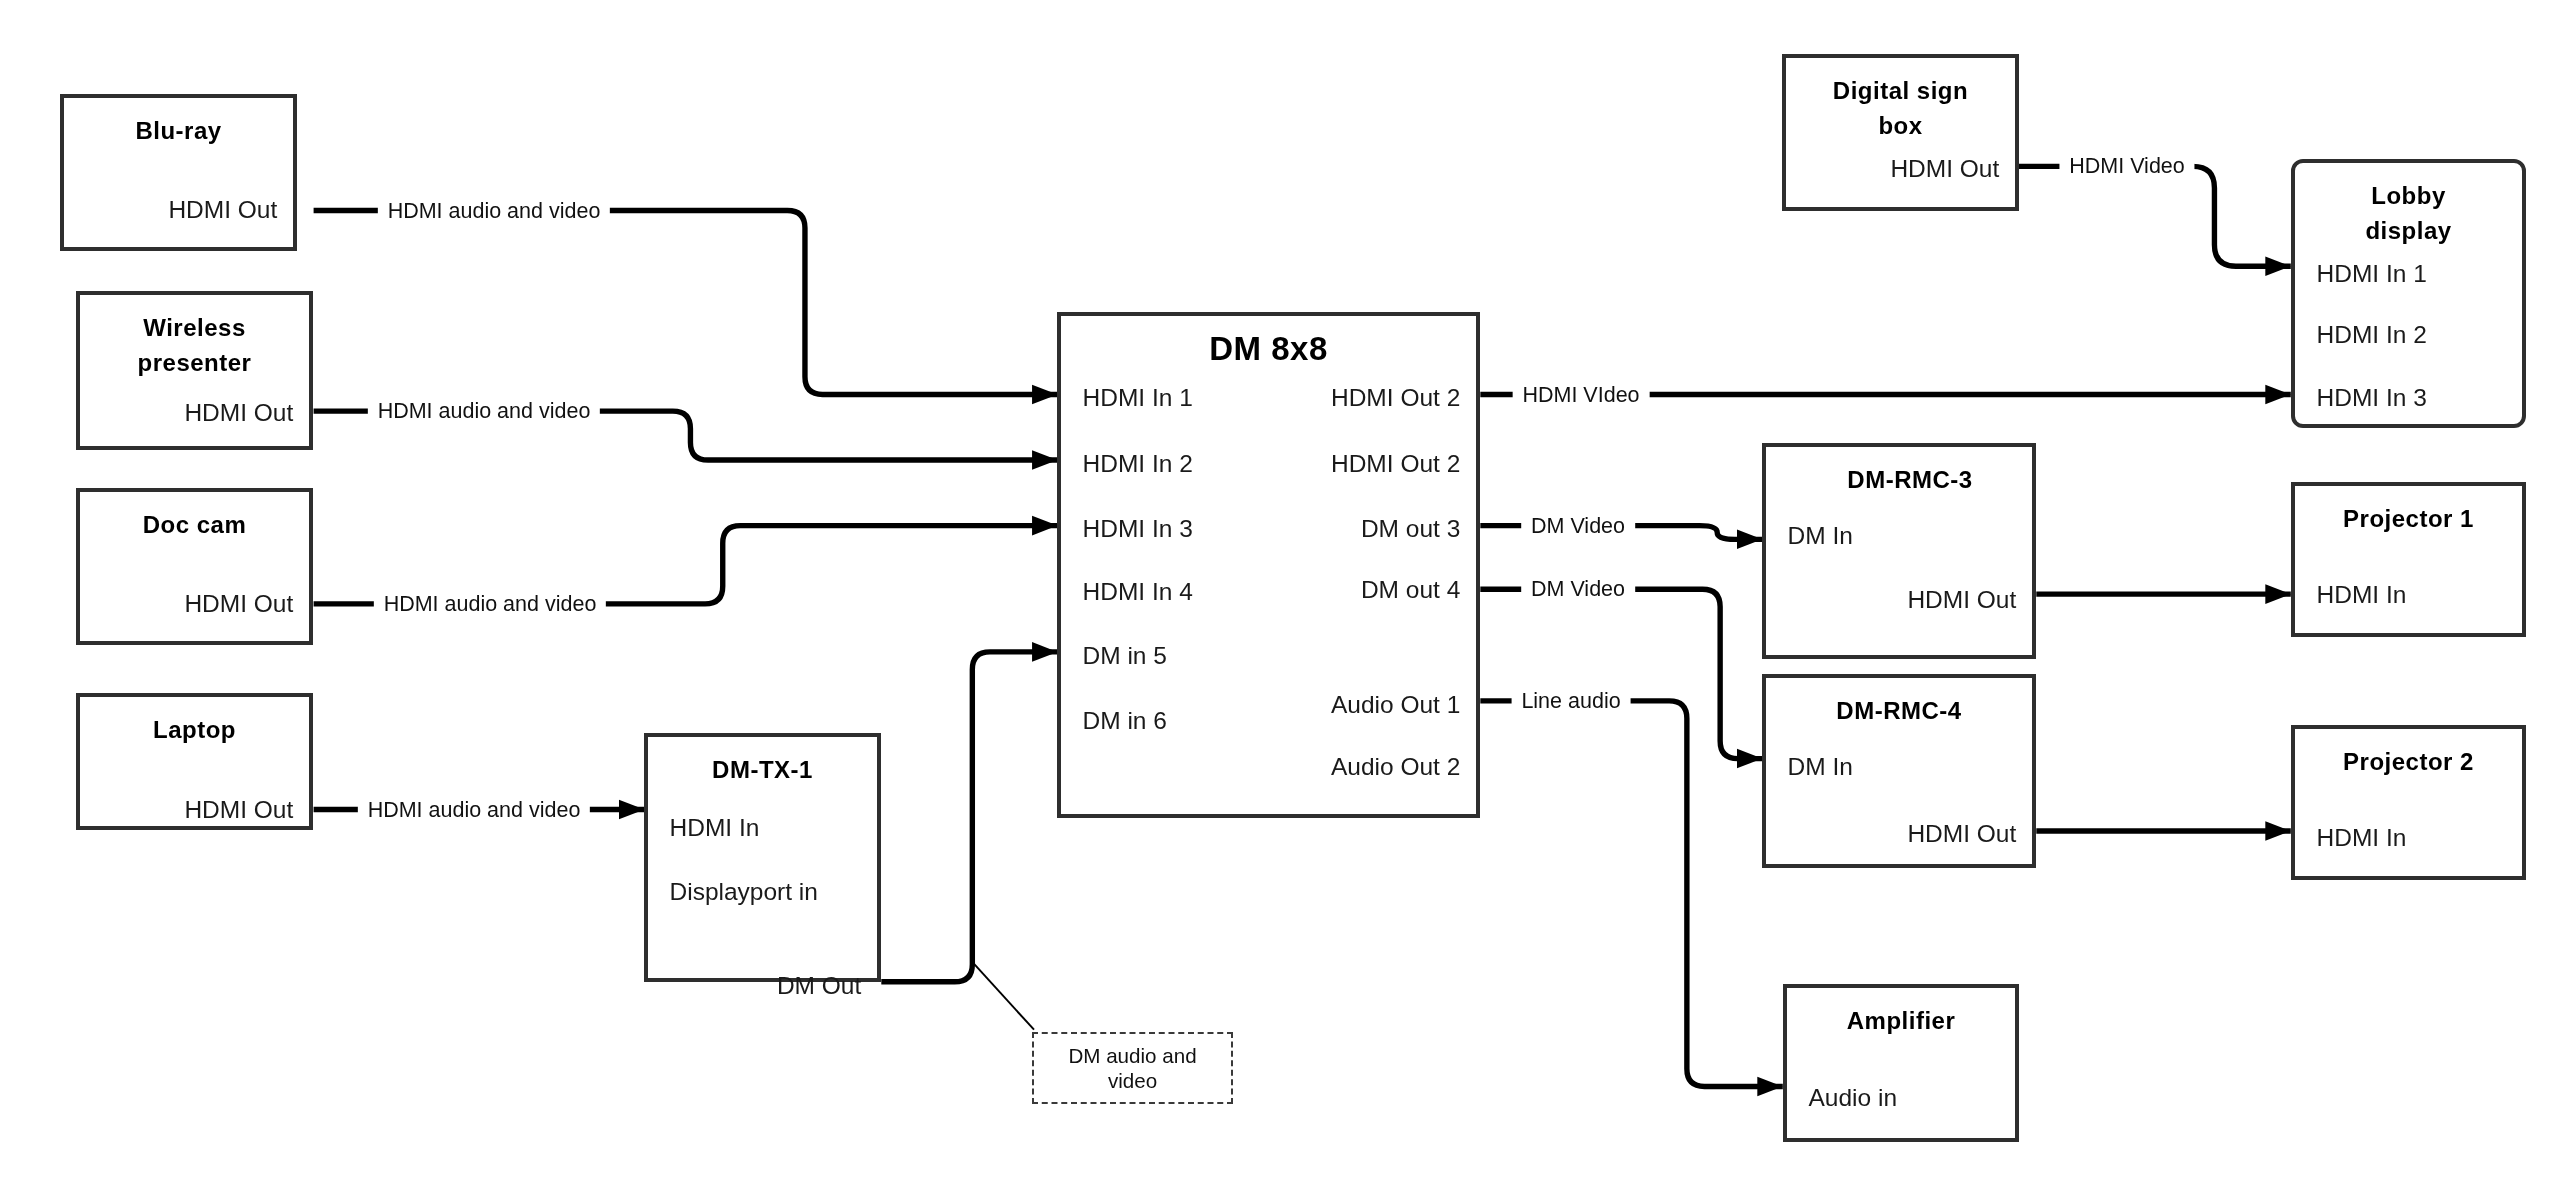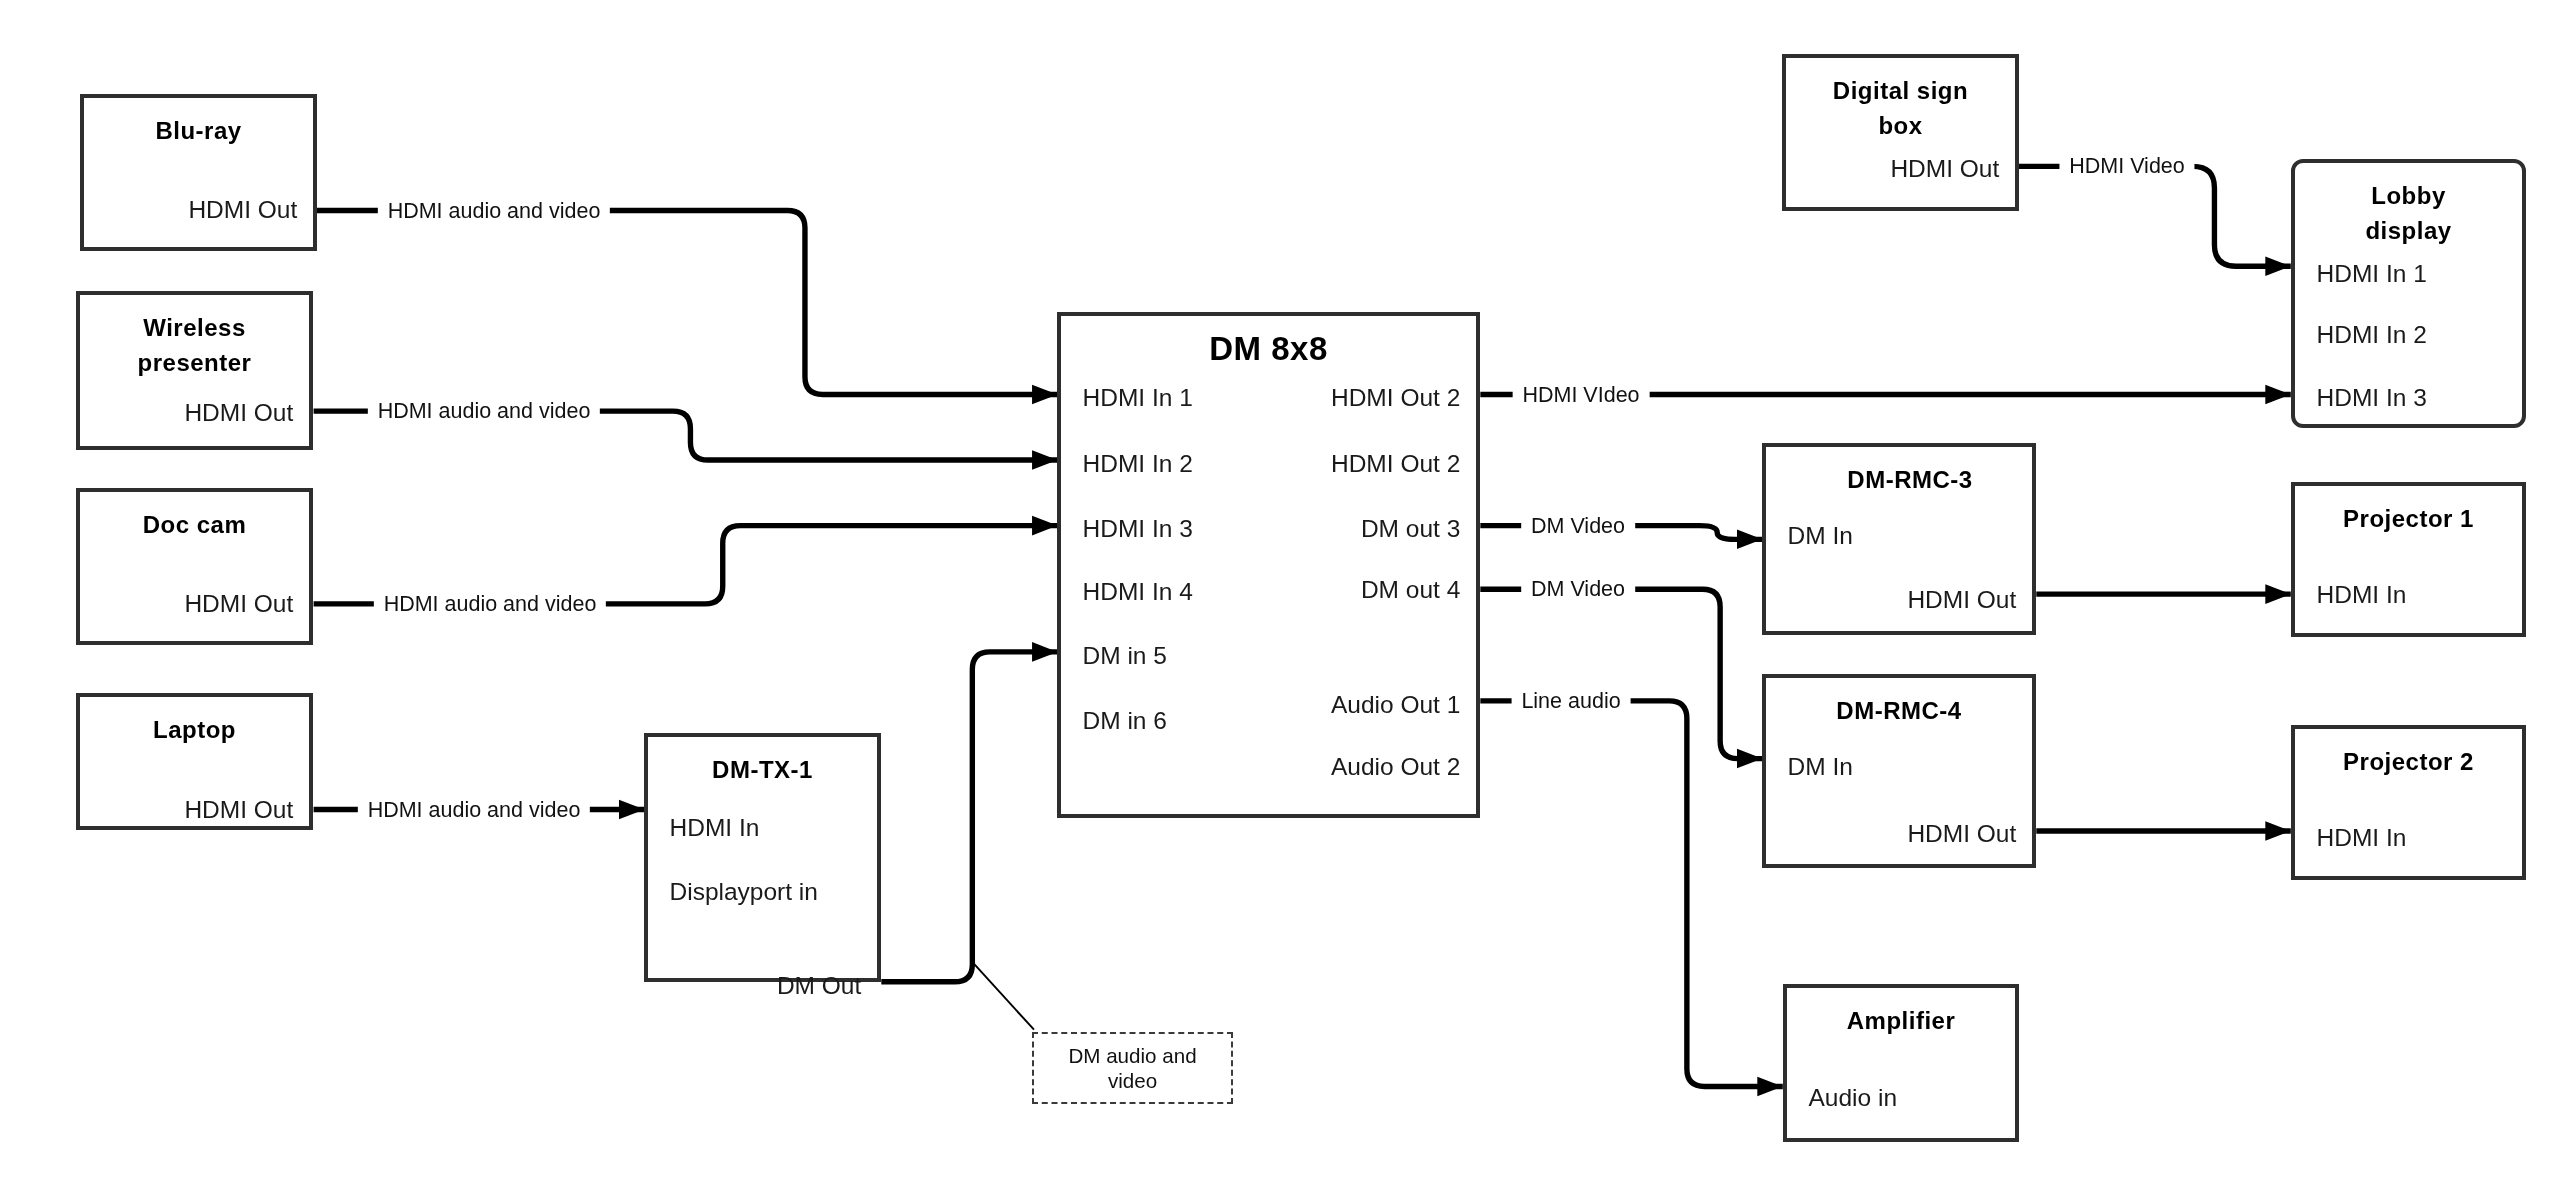--- a/index.html
+++ b/index.html
@@ -53,21 +53,21 @@
       <path d="M900 1003 H975 Q993 1003 993 985 V684 Q993 666 1011 666 H1080" class="wire" marker-end="url(#arrowhead)"></path>
       <path d="M1512 403 H2340" class="wire" marker-end="url(#arrowhead)"></path>
       <path d="M1512 537 H1736 Q1754 537 1754 544 Q1754 551 1772 551 H1800" class="wire" marker-end="url(#arrowhead)"></path>
       <path d="M1512 602 H1739 Q1757 602 1757 620 V757 Q1757 775 1775 775 H1800" class="wire" marker-end="url(#arrowhead)"></path>
       <path d="M1512 716 H1705 Q1723 716 1723 734 V1092 Q1723 1110 1741 1110 H1821" class="wire" marker-end="url(#arrowhead)"></path>
       <path d="M2080 607 H2340" class="wire" marker-end="url(#arrowhead)"></path>
       <path d="M2080 849 H2340" class="wire" marker-end="url(#arrowhead)"></path>
       <path d="M2062 170 H2240 Q2262 170 2262 192 V250 Q2262 272 2284 272 H2340" class="wire" marker-end="url(#arrowhead)"></path>
       <path d="M995 985 L1056 1052" class="leader"></path>
     </svg>
-<div class="node" style="left: 80px; top: 94px; width: 237px; height: 157px;">
+<div class="node" style="left: 60px; top: 94px; width: 237px; height: 157px;">
       <div class="node-title">
         <div>Blu-ray</div>
       </div>
       <div class="port port-right" style="top: 112px;">HDMI Out</div>
     </div>
     <div class="node" style="left: 76px; top: 291px; width: 237px; height: 159px;">
       <div class="node-title">
         <div>Wireless</div>
         <div>presenter</div>
       </div>
@@ -119,21 +119,21 @@
     </div>
     <div class="node" style="left: 2291px; top: 159px; width: 235px; height: 269px; border-radius: 12px;">
       <div class="node-title">
         <div>Lobby</div>
         <div>display</div>
       </div>
       <div class="port port-left" style="top: 111px;">HDMI In 1</div>
       <div class="port port-left" style="top: 172px;">HDMI In 2</div>
       <div class="port port-left" style="top: 235px;">HDMI In 3</div>
     </div>
-    <div class="node" style="left: 1762px; top: 443px; width: 274px; height: 192px; padding-left: 22px;">
+    <div class="node" style="left: 1762px; top: 443px; width: 274px; height: 216px; padding-left: 22px;">
       <div class="node-title">
         <div>DM-RMC-3</div>
       </div>
       <div class="port port-left" style="top: 89px;">DM In</div>
       <div class="port port-right" style="top: 153px;">HDMI Out</div>
     </div>
     <div class="node" style="left: 2291px; top: 482px; width: 235px; height: 155px;">
       <div class="node-title">
         <div>Projector 1</div>
       </div>

